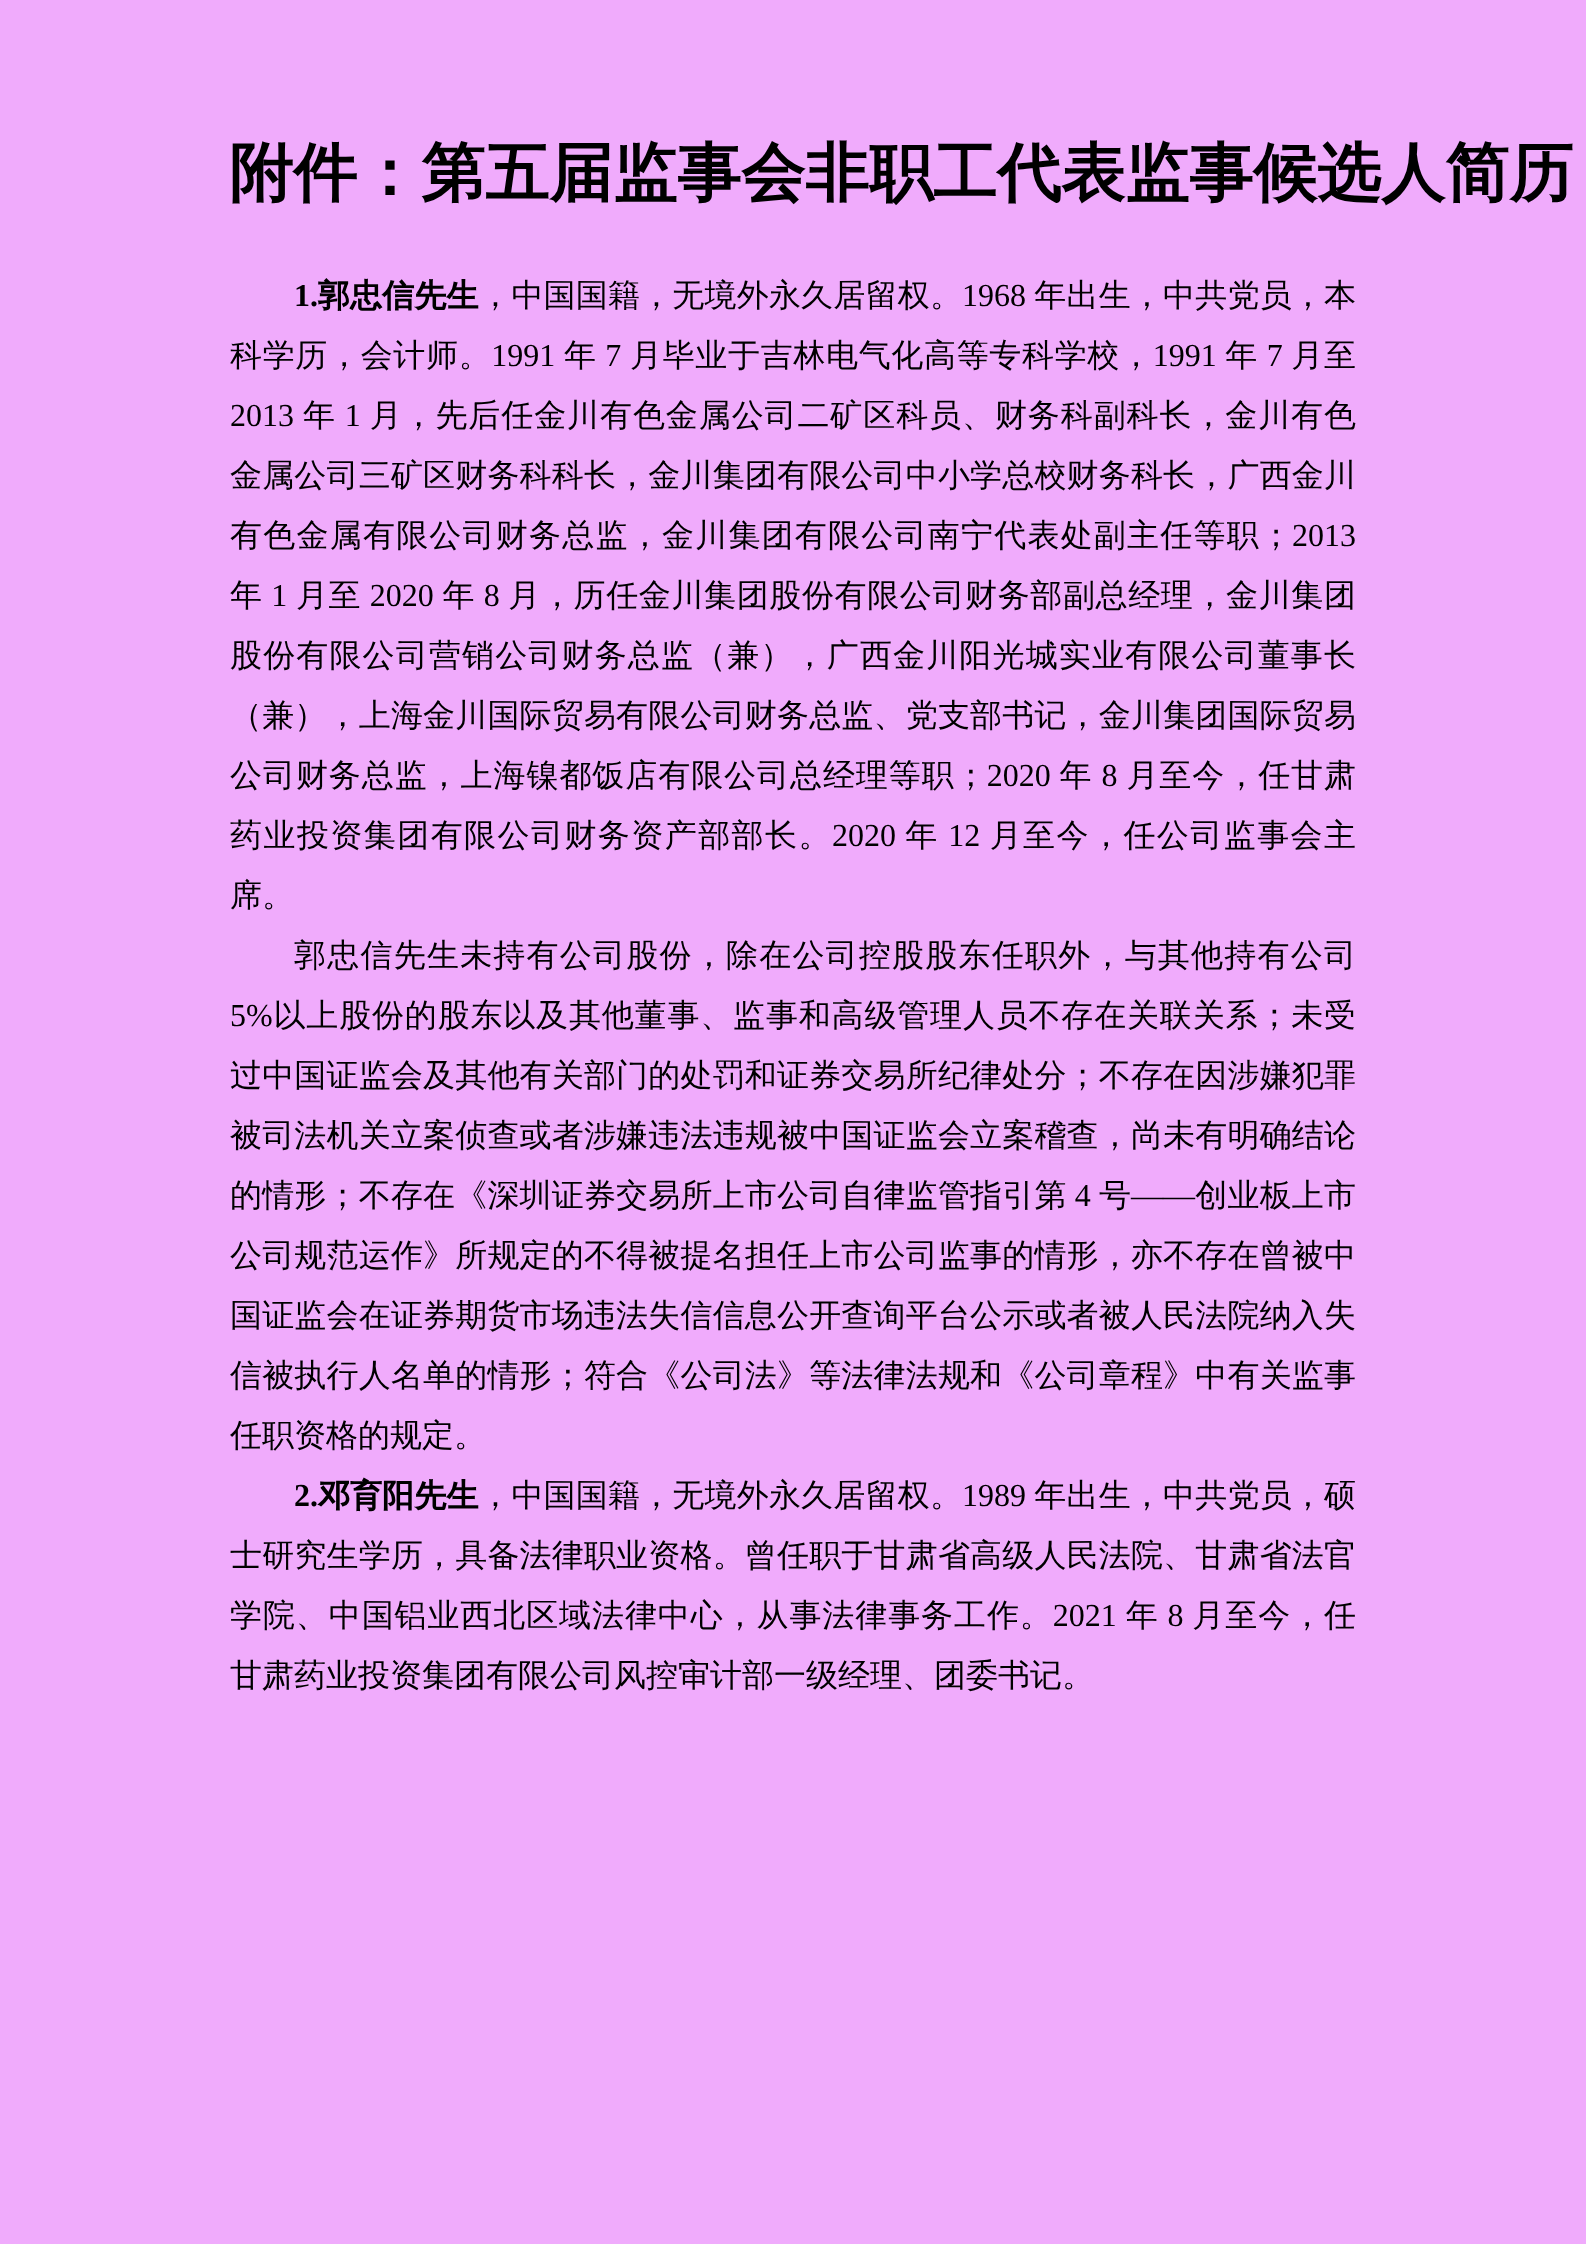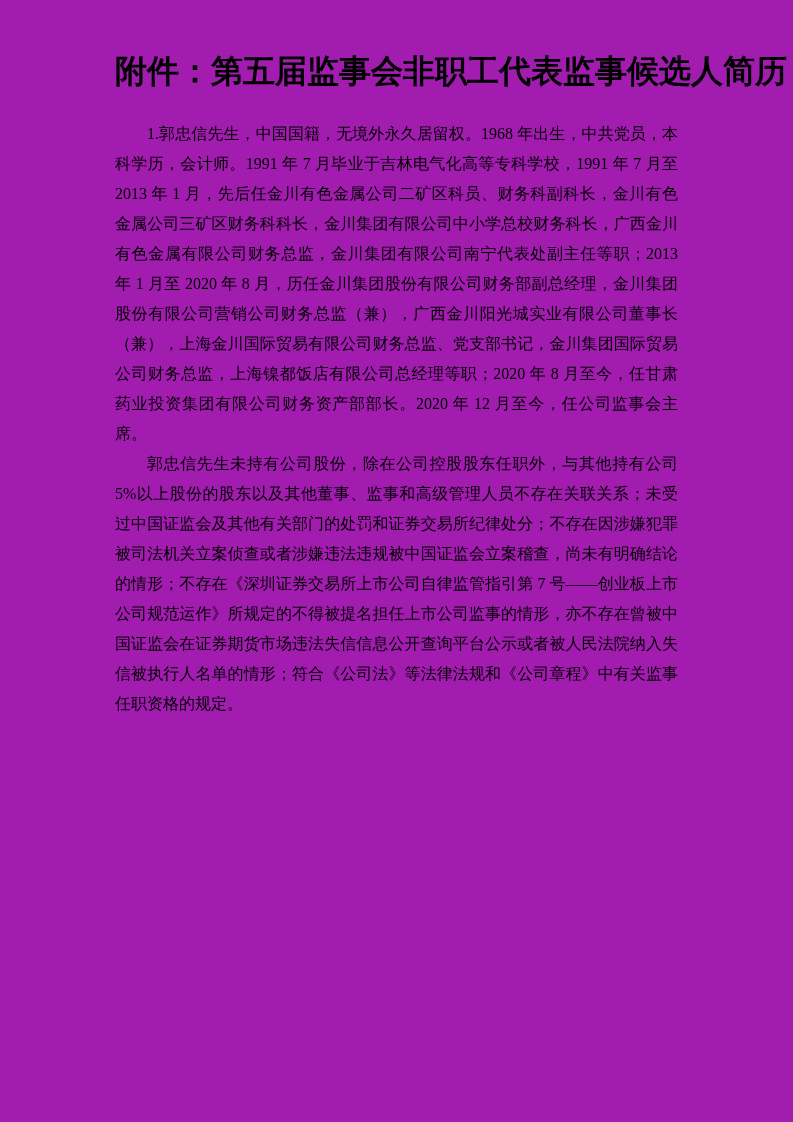--- a/index.html
+++ b/index.html
@@ -6,50 +6,51 @@
     margin: 0;
     padding: 0;
     background: #ffffff;
   }
   .page {
     position: relative;
     width: 793px;
     height: 1122px;
     box-sizing: border-box;
     margin: 0 auto;
-    padding: 56px 115px 0 115px;
-    background: #a21caf;
+    padding: 71px 115px 0 115px;
+    background: #f0abfc;
     color: #000000;
     font-family: "Liberation Serif", "DejaVu Serif", serif;
     font-size: 16px;
     line-height: 30px;
     overflow: hidden;
   }
   .doc-title {
     font-weight: bold;
     margin: 0 0 33px 0;
     text-align: left;
     white-space: nowrap;
   }
   p.para {
     margin: 0;
     text-indent: 32px;
     text-align: justify;
     word-break: break-all;
   }
   .lead {
-    font-weight: normal;
+    font-weight: bold;
   }
 </style>
 </head>
 <body>
 
 <div class="page">
 
   <h1 class="doc-title">附件：第五届监事会非职工代表监事候选人简历</h1>
 
   <p class="para"><span class="lead">1.郭忠信先生</span><span>，中国国籍，无境外永久居留权。1968 年出生，中共党员，本科学历，会计师。1991 年 7 月毕业于吉林电气化高等专科学校，1991 年 7 月至 2013 年 1 月，先后任金川有色金属公司二矿区科员、财务科副科长，金川有色金属公司三矿区财务科科长，金川集团有限公司中小学总校财务科长，广西金川有色金属有限公司财务总监，金川集团有限公司南宁代表处副主任等职；2013 年 1 月至 2020 年 8 月，历任金川集团股份有限公司财务部副总经理，金川集团股份有限公司营销公司财务总监（兼），广西金川阳光城实业有限公司董事长（兼），上海金川国际贸易有限公司财务总监、党支部书记，金川集团国际贸易公司财务总监，上海镍都饭店有限公司总经理等职；2020 年 8 月至今，任甘肃药业投资集团有限公司财务资产部部长。2020 年 12 月至今，任公司监事会主席。</span></p>
 
-  <p class="para">郭忠信先生未持有公司股份，除在公司控股股东任职外，与其他持有公司5%以上股份的股东以及其他董事、监事和高级管理人员不存在关联关系；未受过中国证监会及其他有关部门的处罚和证券交易所纪律处分；不存在因涉嫌犯罪被司法机关立案侦查或者涉嫌违法违规被中国证监会立案稽查，尚未有明确结论的情形；不存在《深圳证券交易所上市公司自律监管指引第 7 号——创业板上市公司规范运作》所规定的不得被提名担任上市公司监事的情形，亦不存在曾被中国证监会在证券期货市场违法失信信息公开查询平台公示或者被人民法院纳入失信被执行人名单的情形；符合《公司法》等法律法规和《公司章程》中有关监事任职资格的规定。</p>
+  <p class="para">郭忠信先生未持有公司股份，除在公司控股股东任职外，与其他持有公司5%以上股份的股东以及其他董事、监事和高级管理人员不存在关联关系；未受过中国证监会及其他有关部门的处罚和证券交易所纪律处分；不存在因涉嫌犯罪被司法机关立案侦查或者涉嫌违法违规被中国证监会立案稽查，尚未有明确结论的情形；不存在《深圳证券交易所上市公司自律监管指引第 4 号——创业板上市公司规范运作》所规定的不得被提名担任上市公司监事的情形，亦不存在曾被中国证监会在证券期货市场违法失信信息公开查询平台公示或者被人民法院纳入失信被执行人名单的情形；符合《公司法》等法律法规和《公司章程》中有关监事任职资格的规定。</p>
 
+  <p class="para"><span class="lead">2.邓育阳先生</span><span>，中国国籍，无境外永久居留权。1989 年出生，中共党员，硕士研究生学历，具备法律职业资格。曾任职于甘肃省高级人民法院、甘肃省法官学院、中国铝业西北区域法律中心，从事法律事务工作。2021 年 8 月至今，任甘肃药业投资集团有限公司风控审计部一级经理、团委书记。</span></p>
 
 
 </div>
 
 </body></html>

